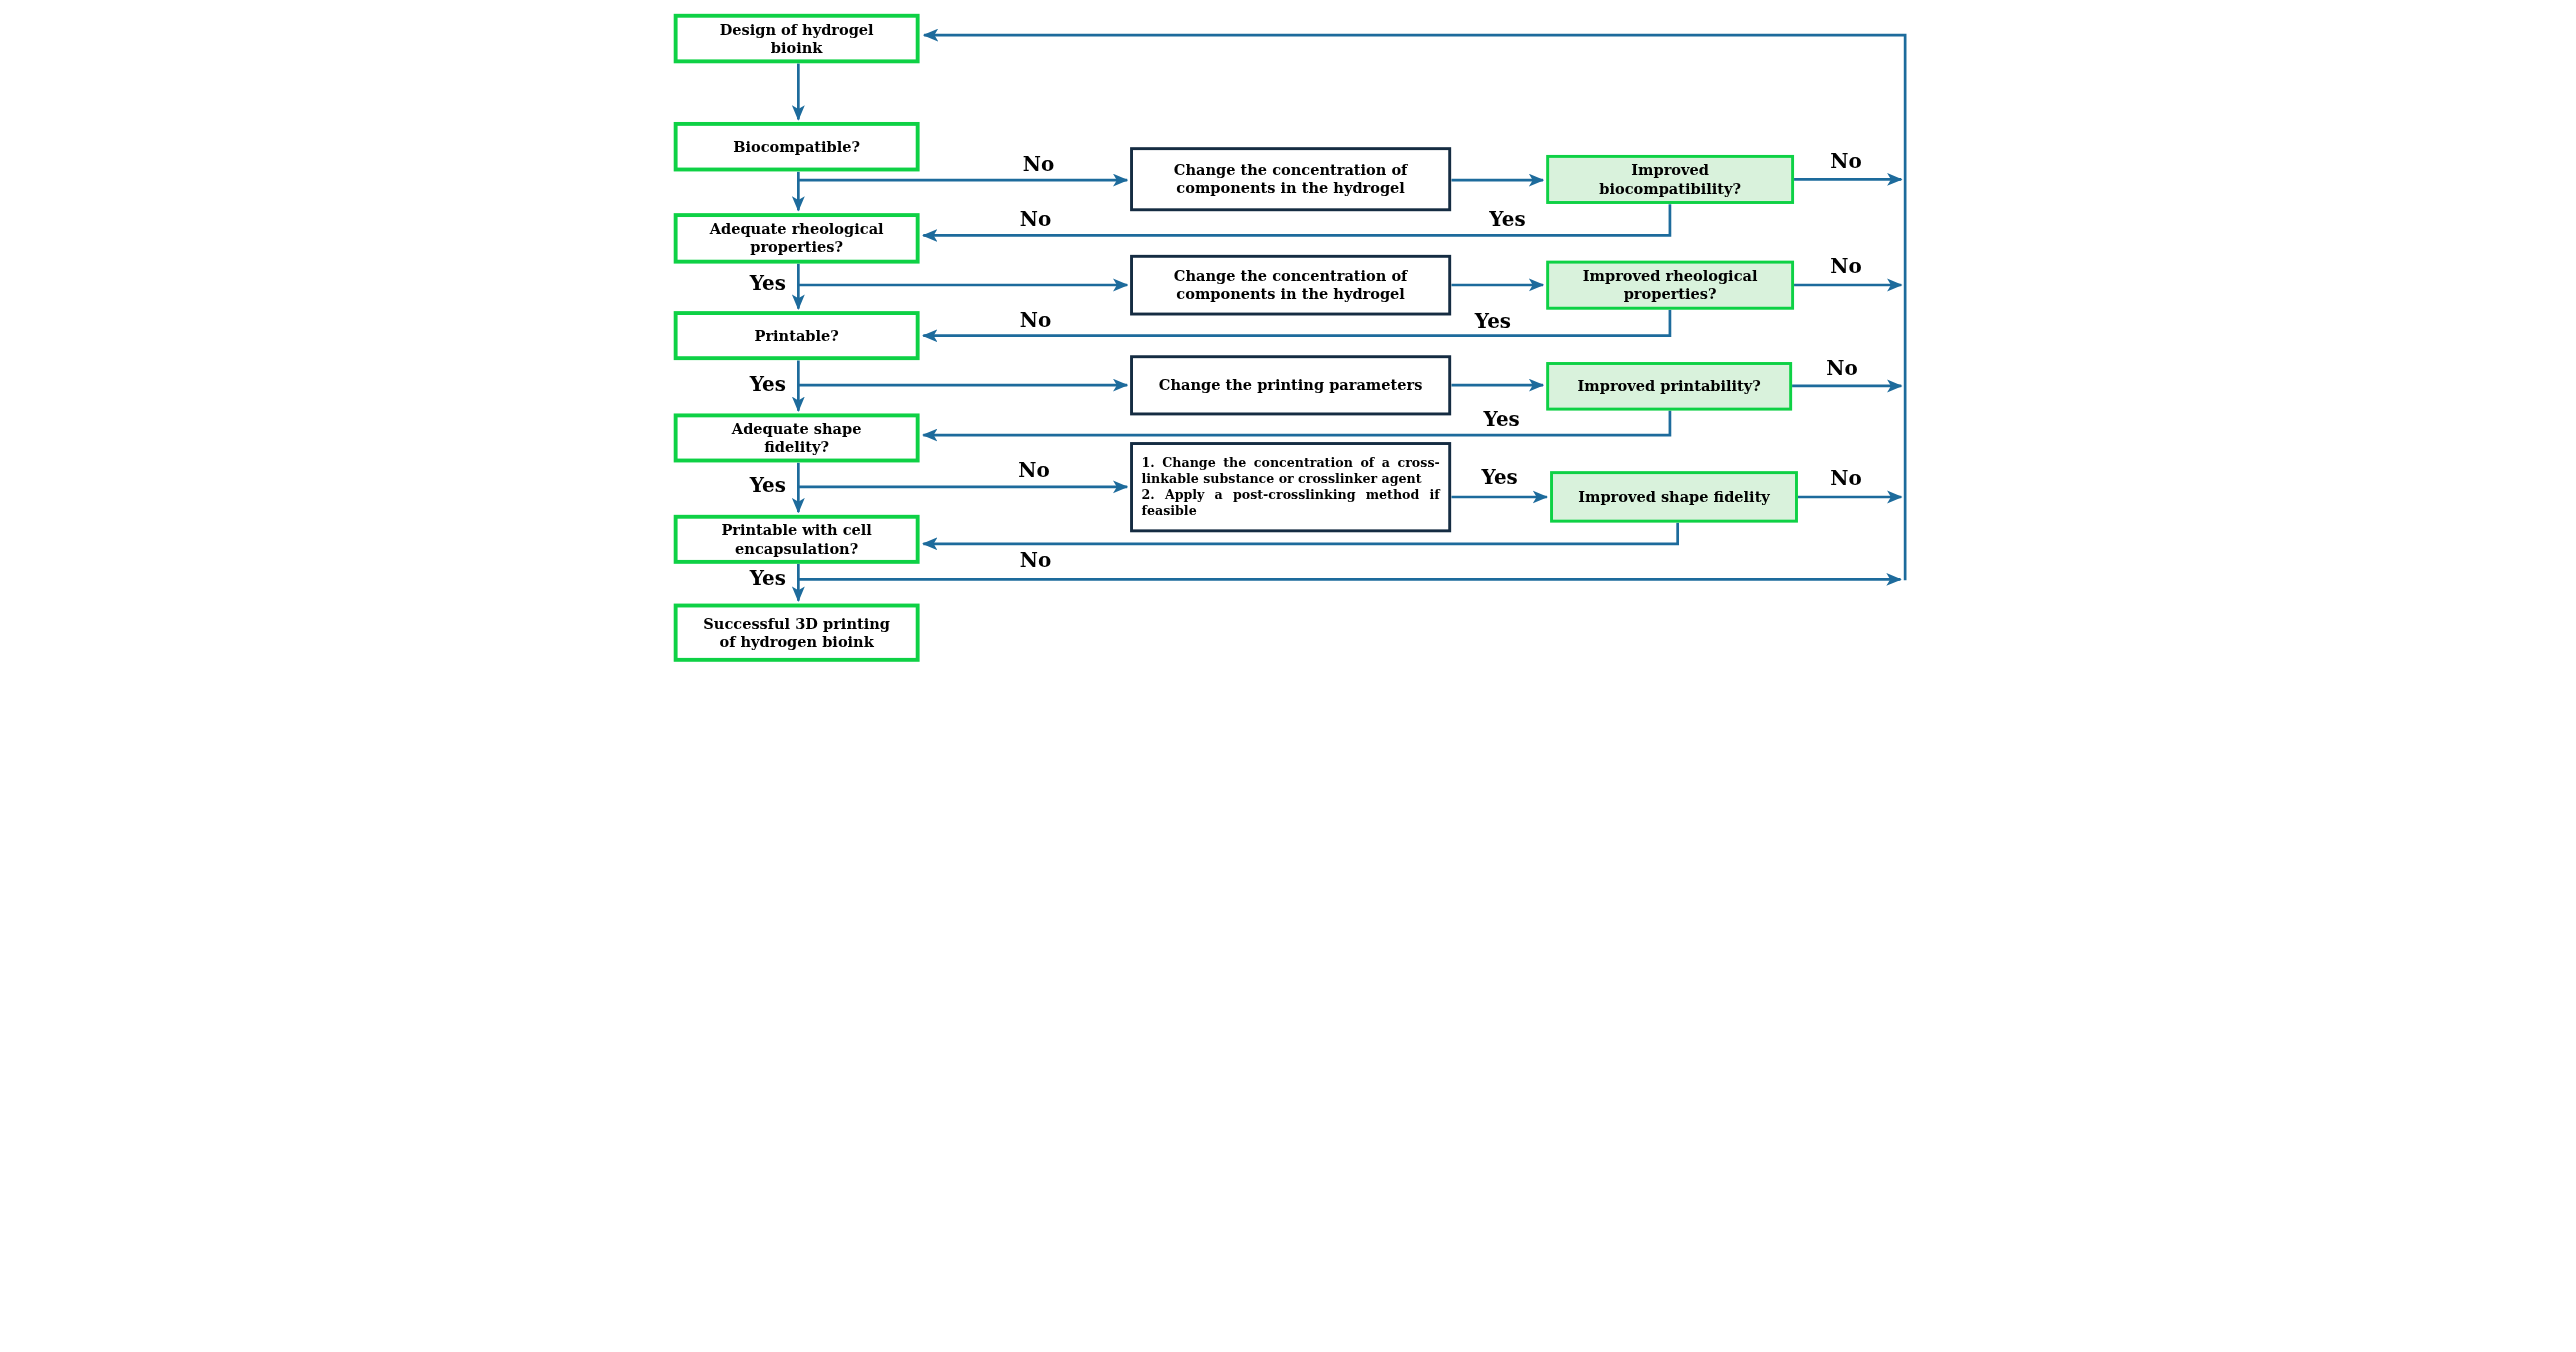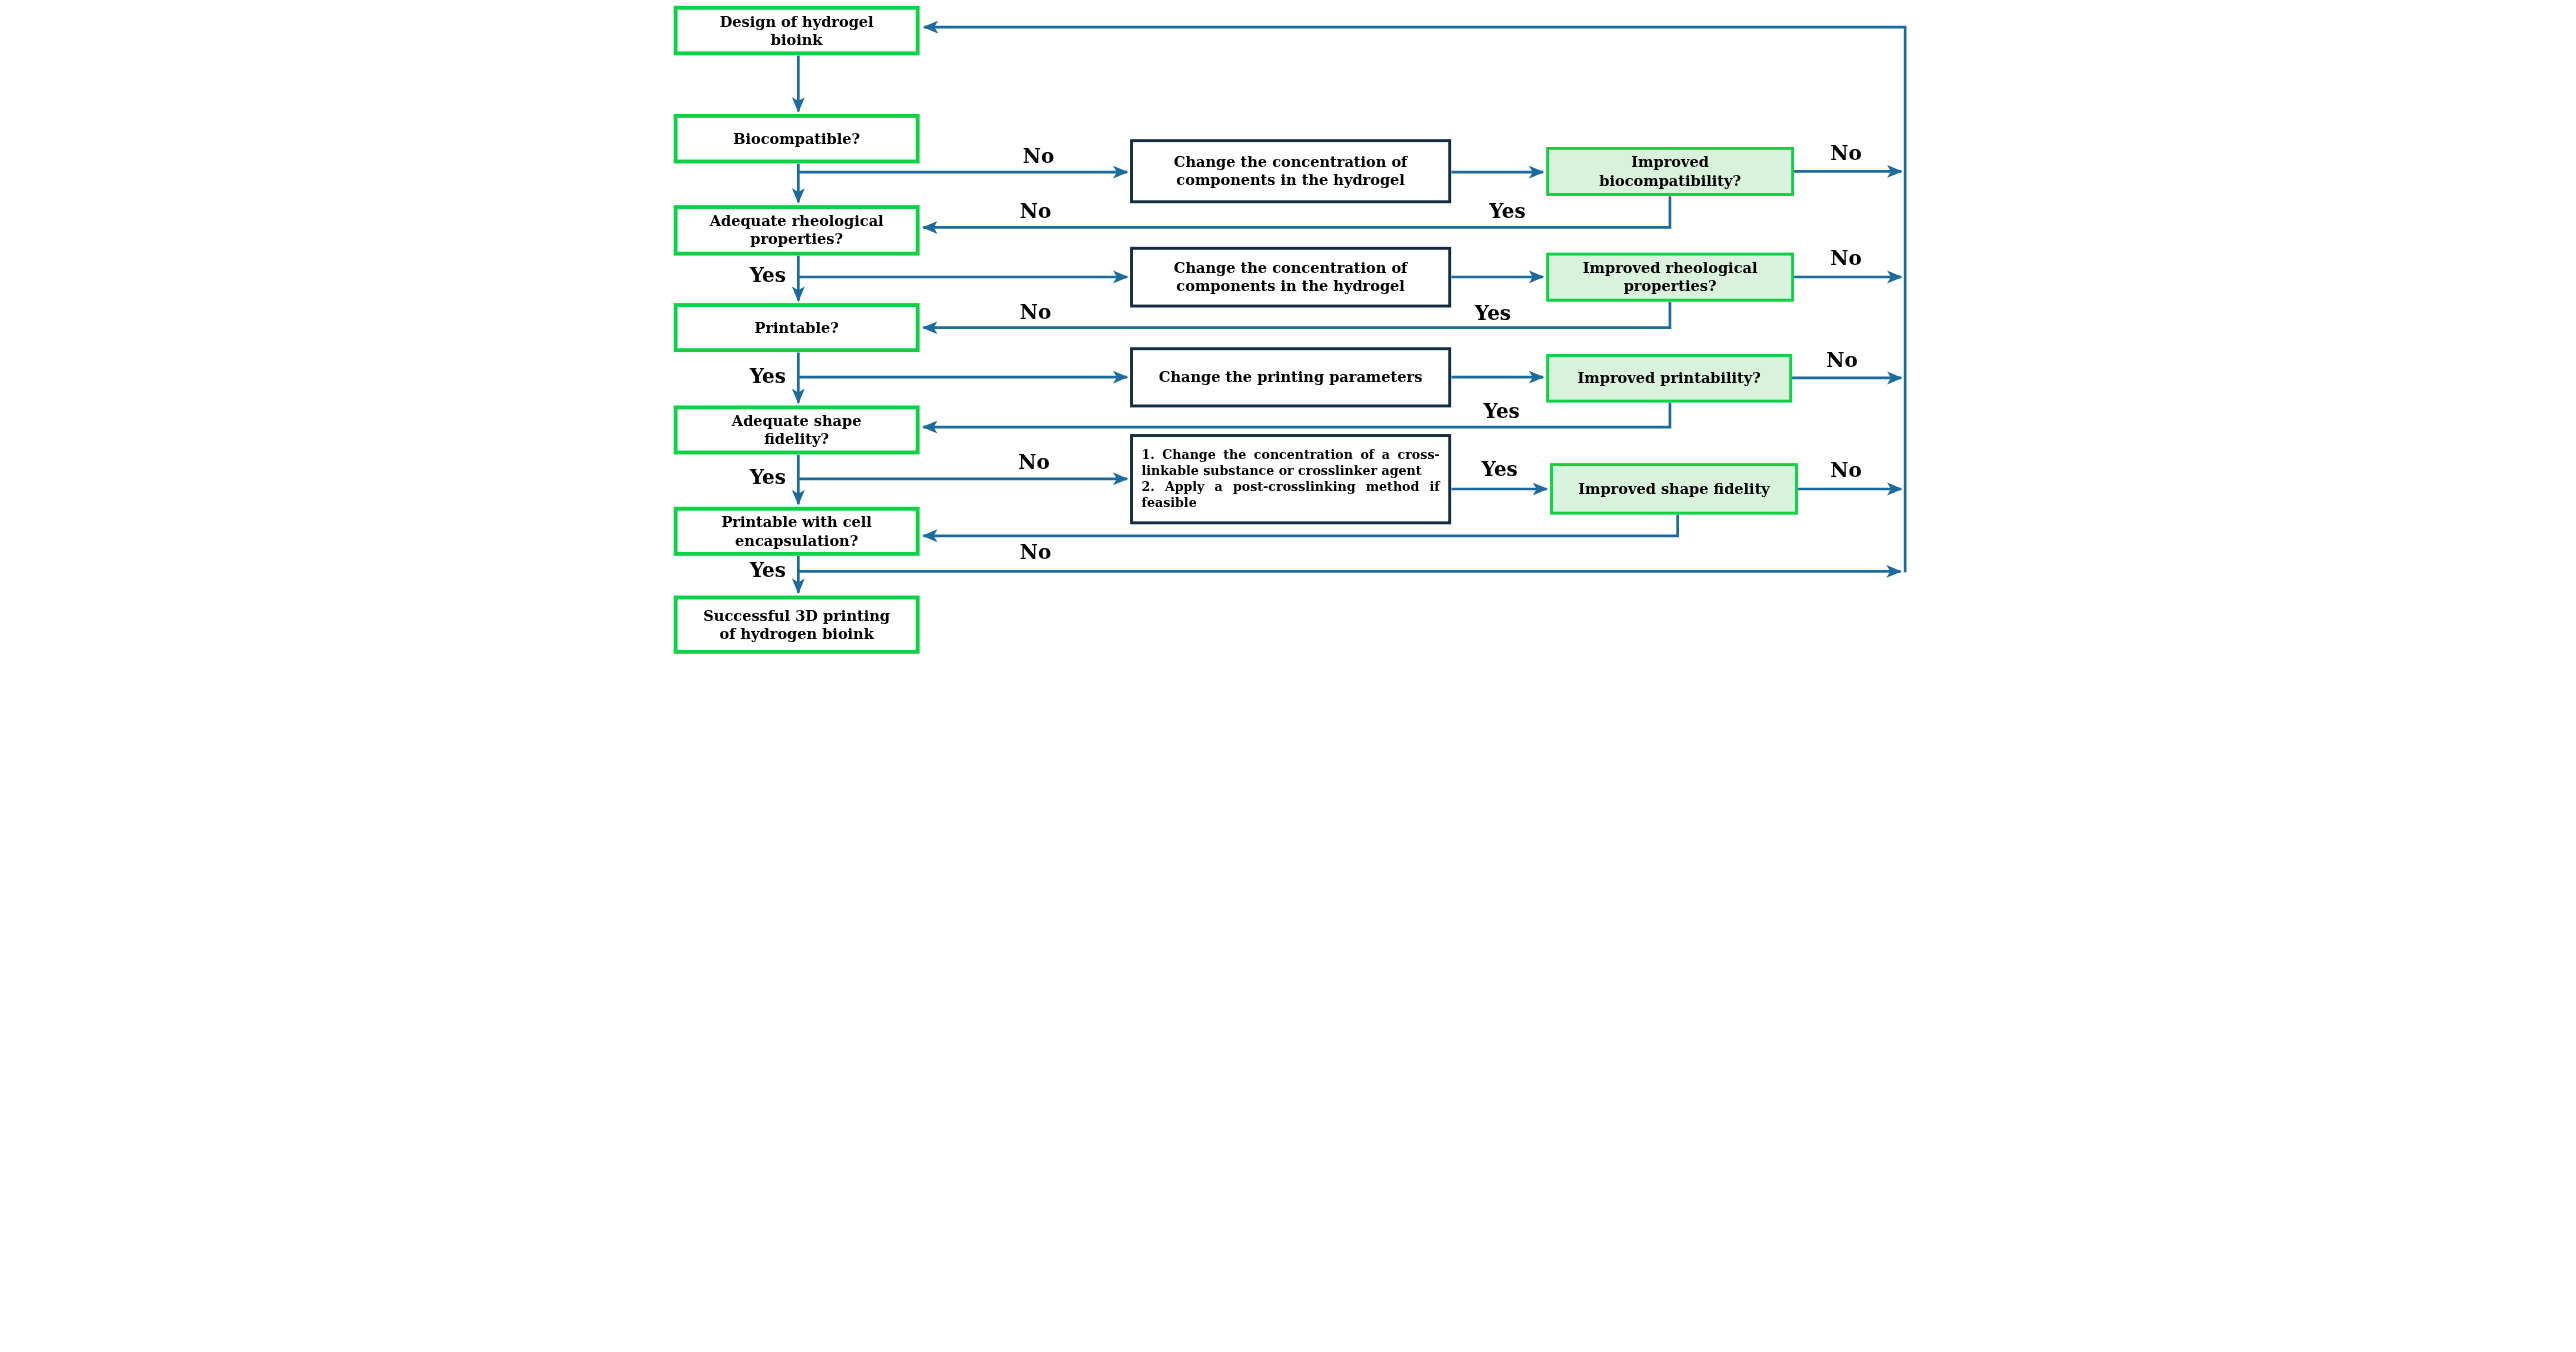--- a/index.html
+++ b/index.html
@@ -1,16 +1,16 @@
 <!DOCTYPE html>
 <html style="font-size:12.8px"><head>
 <meta charset="utf-8">
 <style>
   html,body{margin:0;padding:0;background:#ffffff;}
-  .viewport{width:1249px;height:656px;overflow:hidden;margin:0 auto;position:relative;}
+  .viewport{width:1249px;height:656px;overflow:hidden;margin:8px auto;position:relative;}
   .stage{width:2576px;height:1352px;position:absolute;left:0;top:0;
          transform:scale(0.485);transform-origin:0 0;
          font-family:"DejaVu Serif","Liberation Serif",serif;color:#010101;}
   .stage svg{position:absolute;left:0;top:0;z-index:1;}
   .node{position:absolute;box-sizing:border-box;display:flex;align-items:center;justify-content:center;
         text-align:center;font-weight:bold;z-index:2;line-height:1.25;}
   .decision{background:#ffffff;border:8px solid #0ed145;font-size:30px;padding:0 56px;}
   .decision.wide-pad{padding:0 32px;}
   .action{background:#ffffff;border:6.4px solid #152c42;font-size:30px;padding:0 16px;}
   .action.multiline{flex-direction:column;align-items:stretch;justify-content:center;

